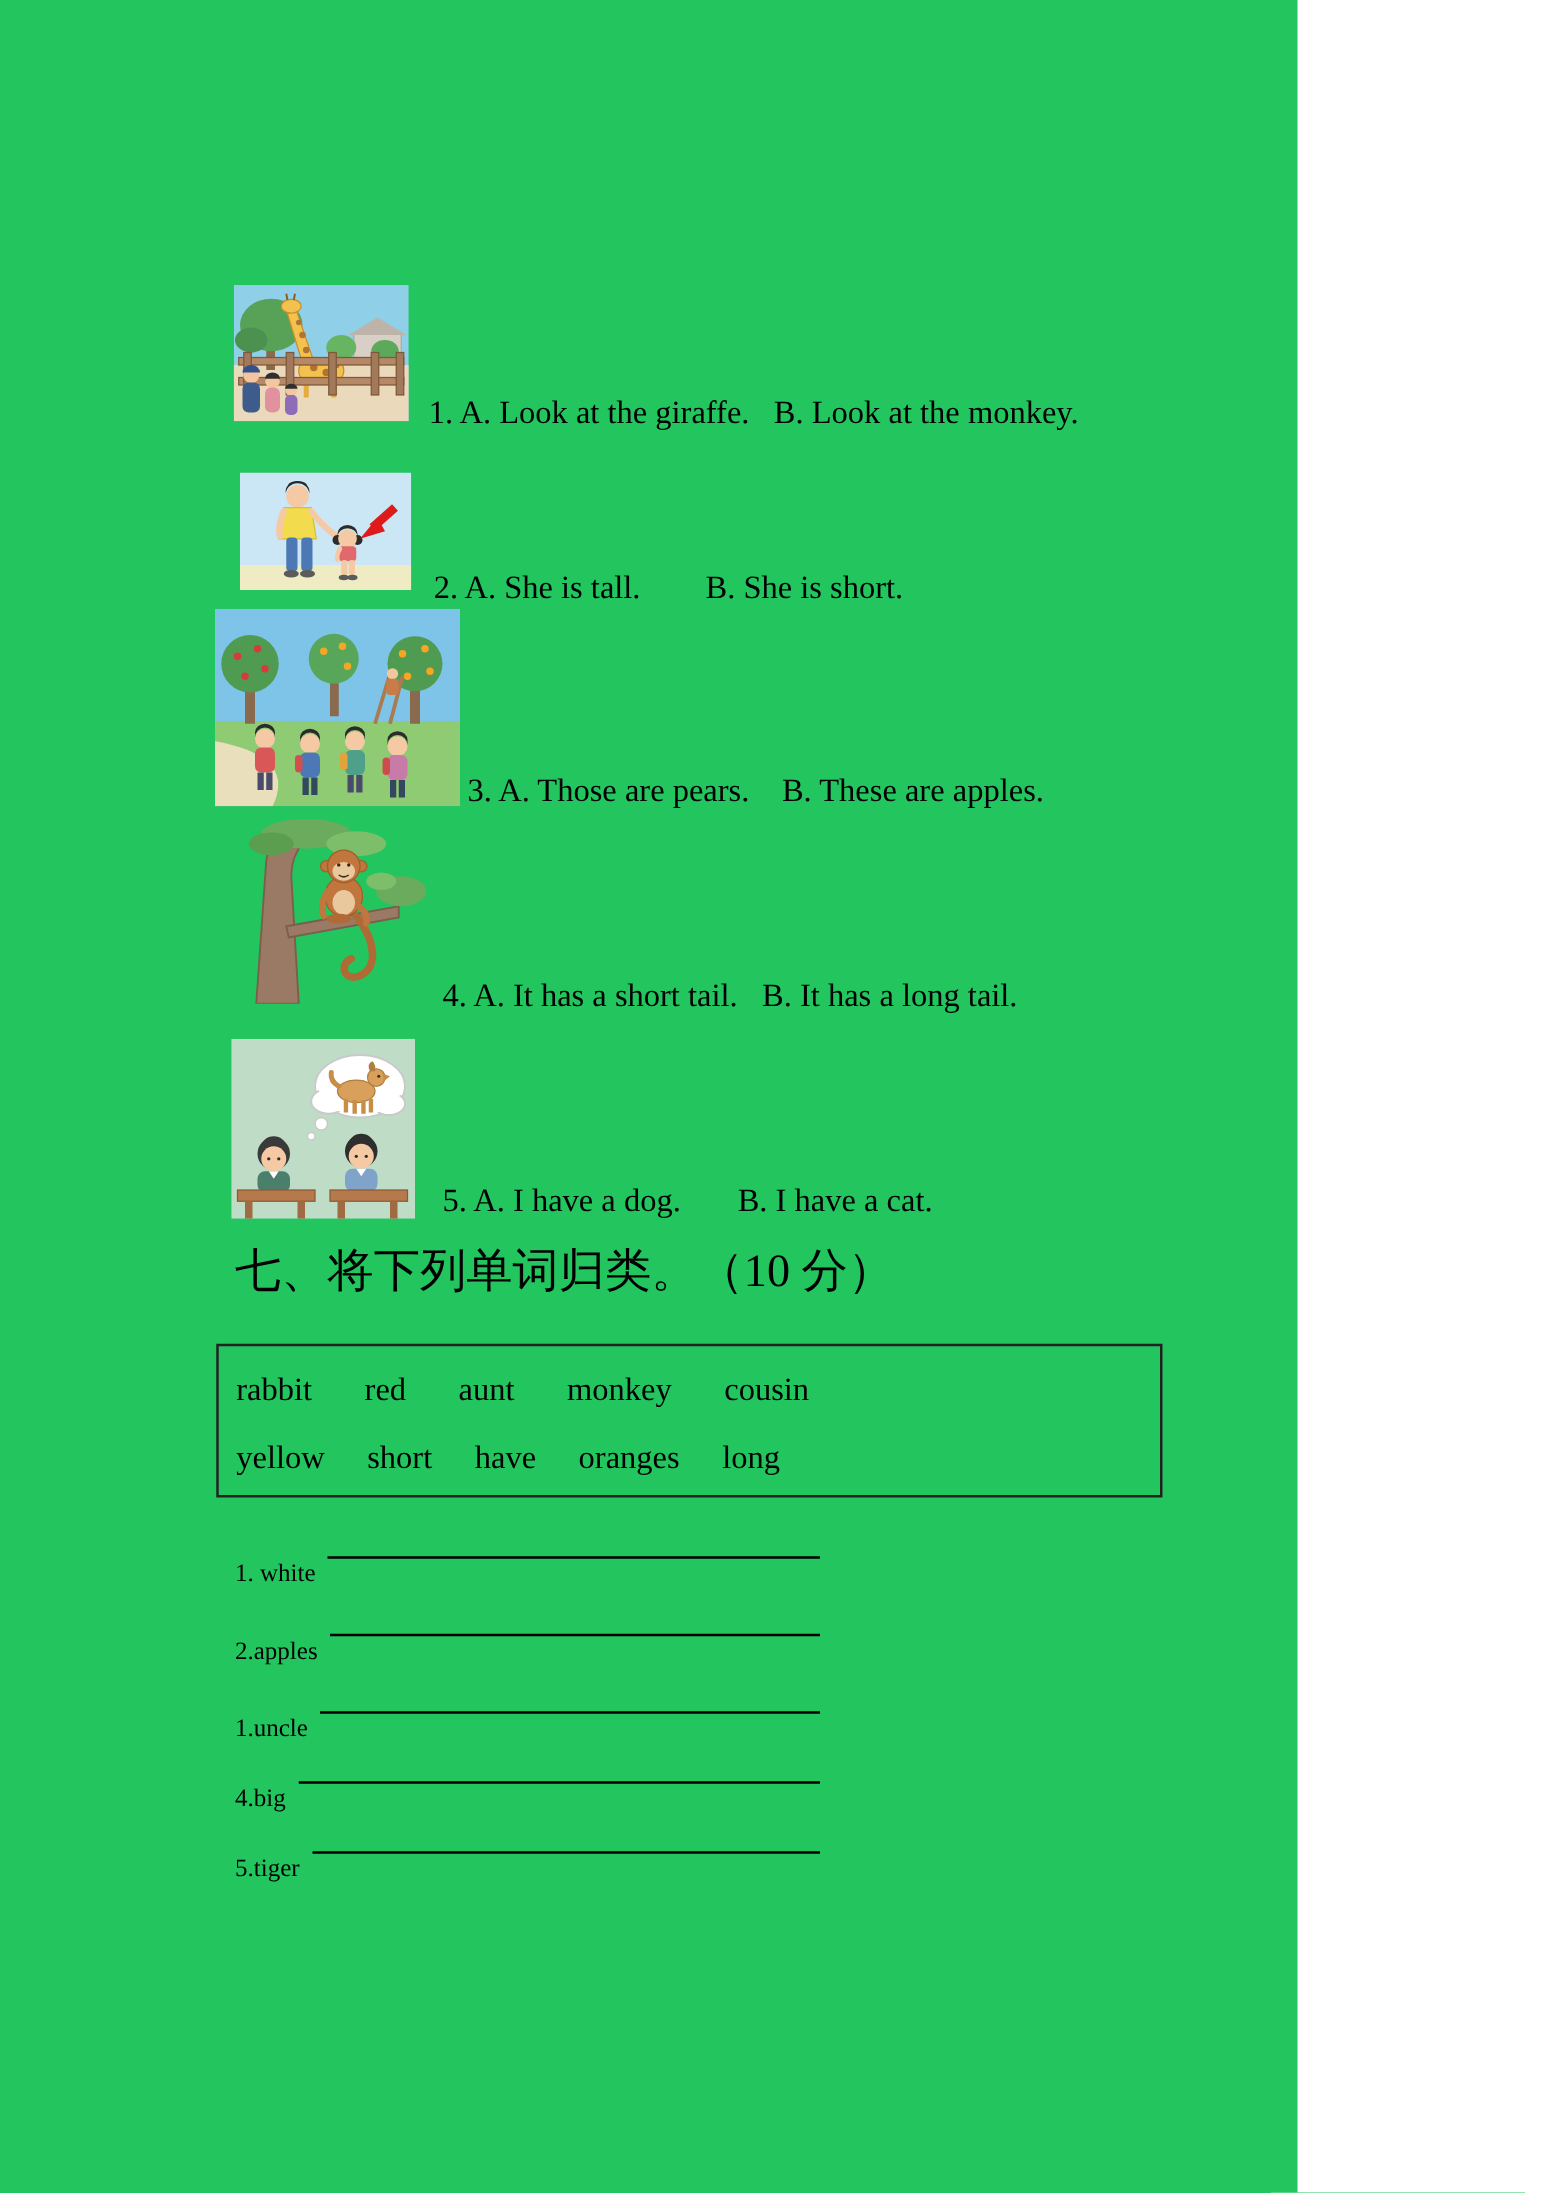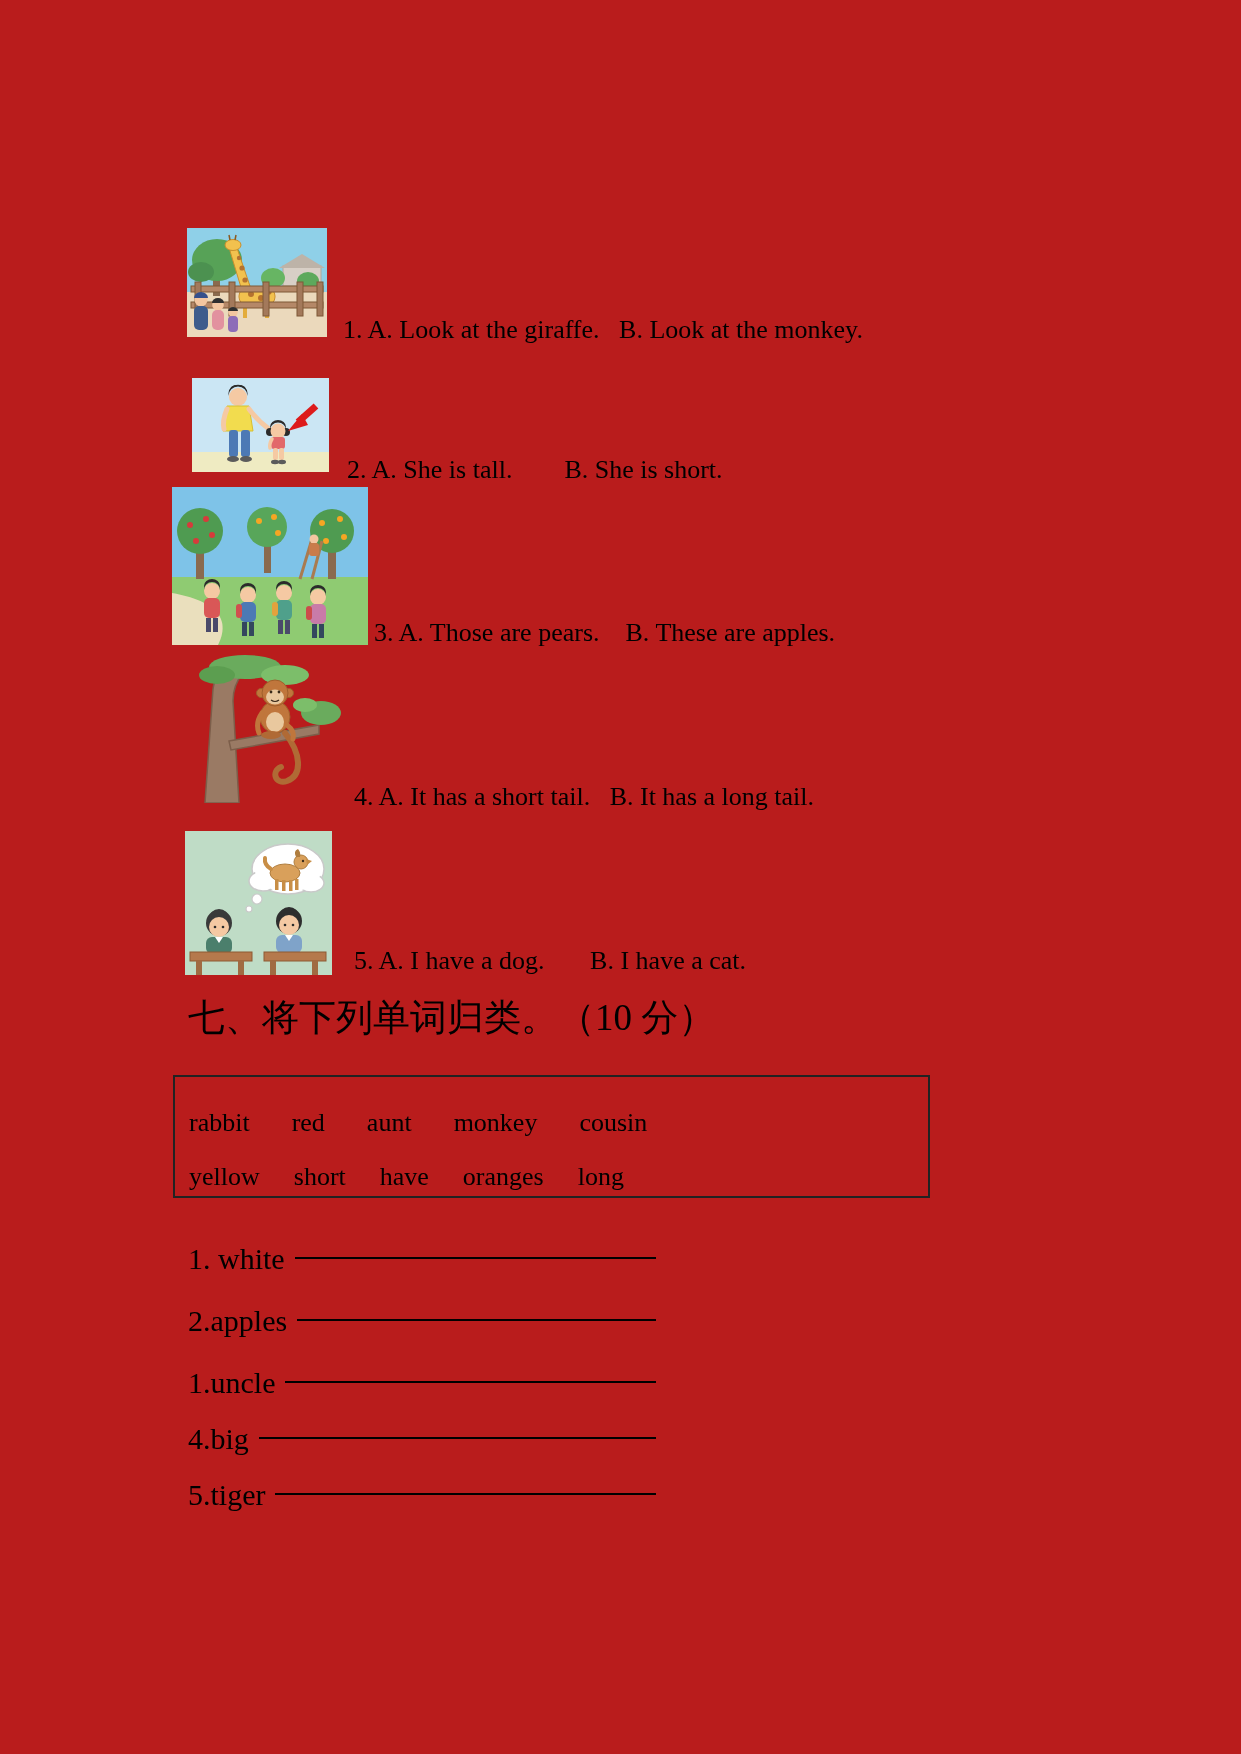--- a/index.html
+++ b/index.html
@@ -1,25 +1,25 @@
 <!DOCTYPE html>
 <html><head>
 <meta charset="utf-8">
 <style>
   html,body{margin:0;padding:0;}
   body{background:#ffffff;font-family:"Liberation Serif","DejaVu Serif",serif;color:#000;}
-  .page{position:relative;width:1241px;height:1754px;background:#b91c1c;overflow:hidden;}
+  .page{position:relative;width:1038px;height:1754px;background:#22c55e;overflow:hidden;}
   .pic{position:absolute;display:block;}
   .qtext{position:absolute;font-size:26px;line-height:34px;white-space:pre;color:#000;}
   .heading{position:absolute;left:188px;top:1001px;font-size:37px;line-height:34px;color:#000;}
   .wordbox{position:absolute;left:173px;top:1075px;width:757px;height:123px;border:2px solid #222;box-sizing:border-box;padding:20px 0 0 14px;display:flex;flex-direction:column;row-gap:24px;}
   .wordrow{display:flex;align-items:baseline;font-size:26px;line-height:30px;}
-  .wordrow.r1{column-gap:42px;margin-top:11px;}
+  .wordrow.r1{column-gap:42px;}
   .wordrow.r2{column-gap:34px;}
-  .fillrow{position:absolute;left:188px;width:468px;display:flex;align-items:center;font-size:30px;line-height:32px;white-space:pre;}
+  .fillrow{position:absolute;left:188px;width:468px;display:flex;align-items:flex-start;font-size:20px;line-height:32px;white-space:pre;}
   .fillline{flex:1;border-bottom:2px solid #000;margin-left:10px;height:2px;margin-bottom:4px;}
   #fill-0{top:1243px;}
   #fill-1{top:1305px;}
   #fill-2{top:1367px;}
   #fill-3{top:1423px;}
   #fill-4{top:1479px;}
   #pic1{left:187px;top:228px;width:140px;height:109px;}
   #pic2{left:192px;top:378px;width:137px;height:94px;}
   #pic3{left:172px;top:487px;width:196px;height:158px;}
   #pic4{left:187px;top:655px;width:155px;height:148px;}

